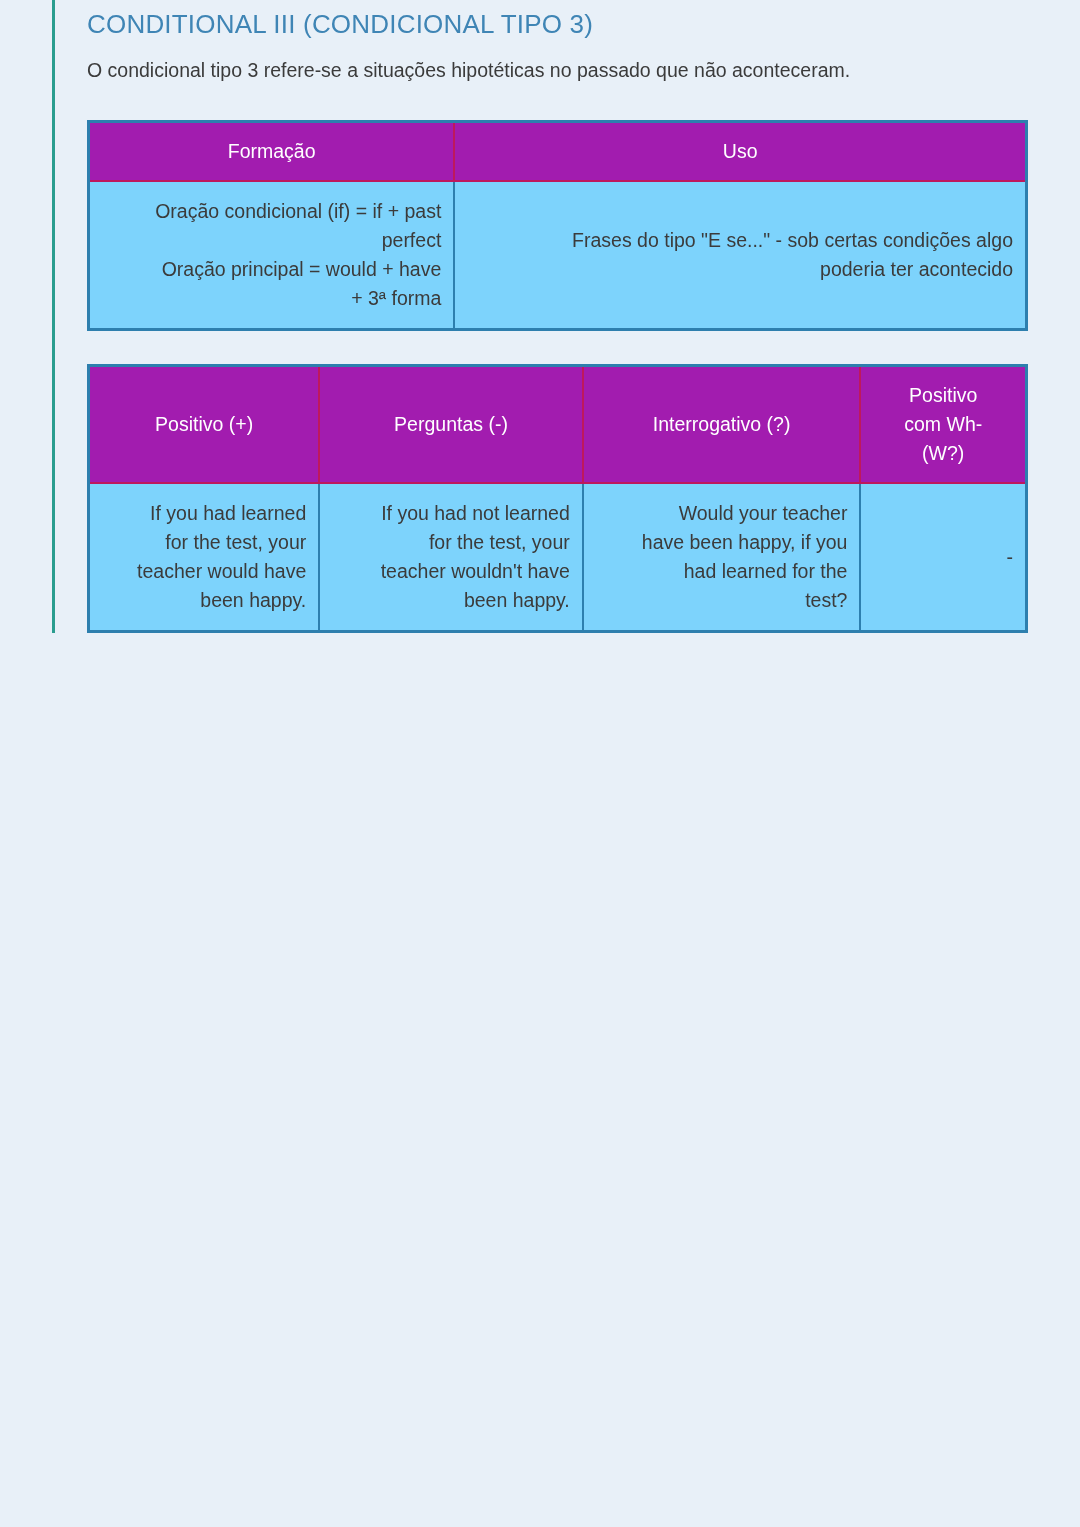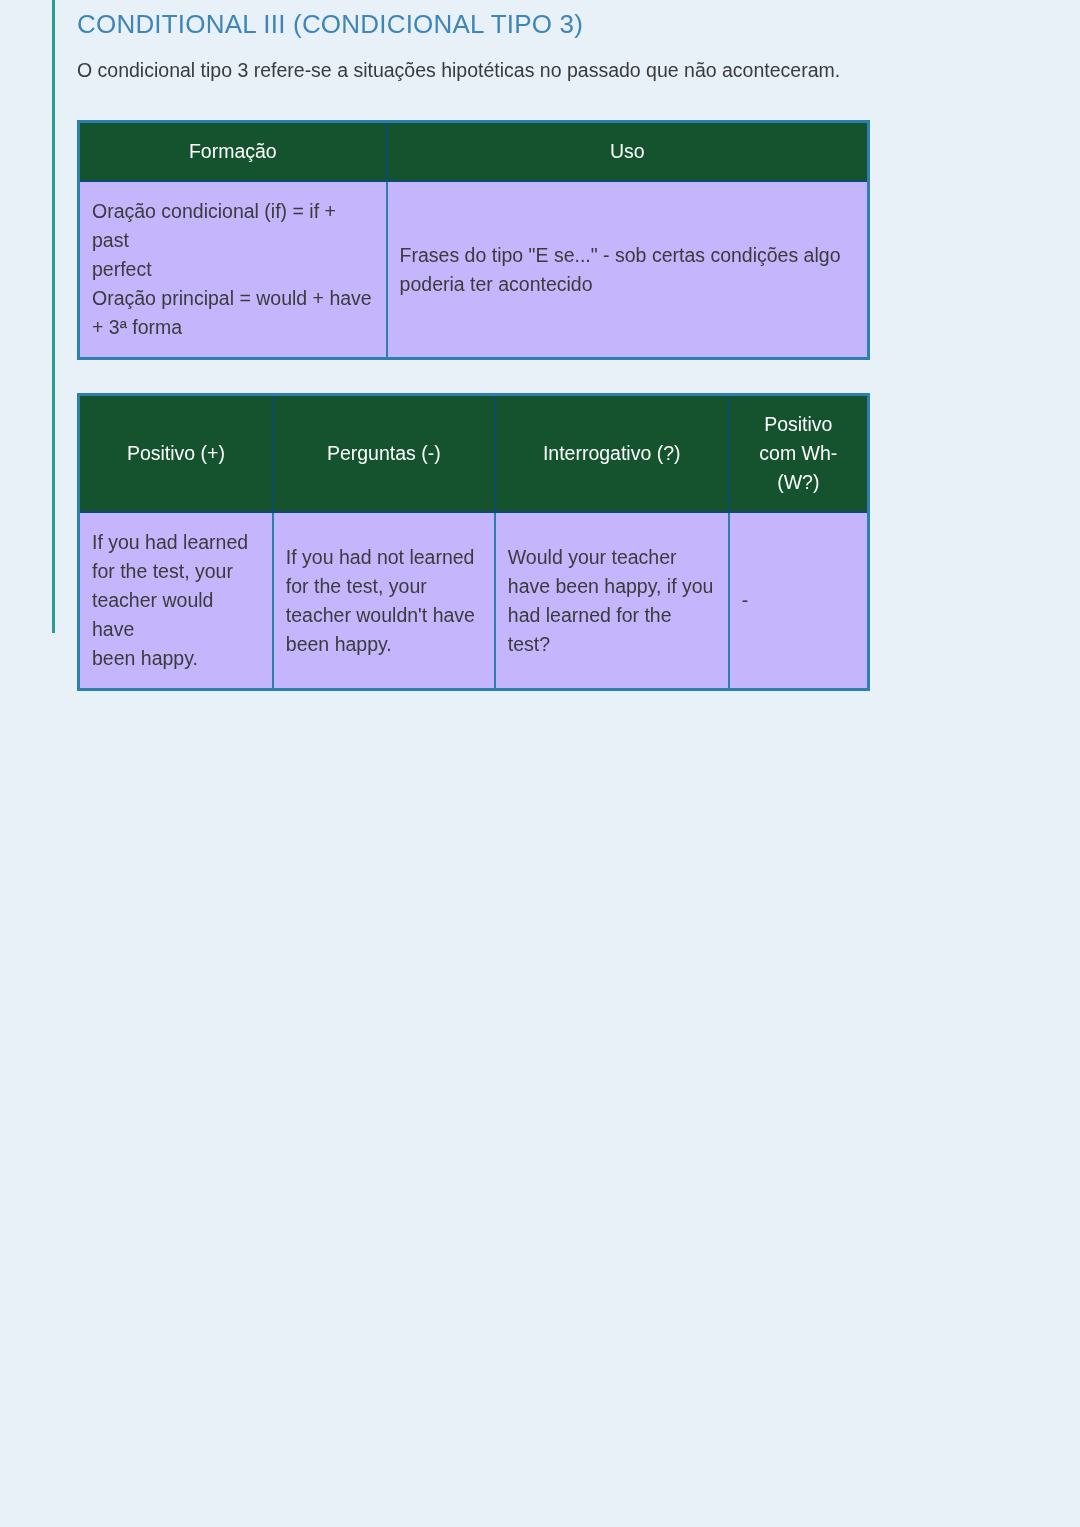--- a/index.html
+++ b/index.html
@@ -17,23 +17,23 @@
   .accent-line {
     position: absolute;
     left: 52px;
     top: 0;
     width: 3px;
     height: 633px;
     background: #2a9d8f;
   }
   .content {
     position: absolute;
-    left: 77px;
+    left: 87px;
     top: 8px;
-    width: 793px;
+    width: 941px;
   }
   .page-title {
     font-size: 26px;
     line-height: 32px;
     font-weight: normal;
     color: #3f85b5;
     margin: 0;
     letter-spacing: 0.2px;
   }
   .page-subtitle {
@@ -44,39 +44,39 @@
   }
   table {
     border-collapse: collapse;
     width: 100%;
     table-layout: fixed;
     border: 3px solid #2d7fae;
   }
   .formation-table { margin-top: 36px; }
   .examples-table { margin-top: 33px; }
   th {
-    background: #14532d;
+    background: #a21caf;
     color: #ffffff;
     font-weight: normal;
     font-size: 19.5px;
     line-height: 29px;
-    border: 2px solid #0c4a6e;
+    border: 2px solid #be185d;
     padding: 14px 8px;
     text-align: center;
     vertical-align: middle;
     white-space: pre-line;
   }
   td {
-    background: #c4b5fd;
+    background: #7dd3fc;
     color: #3b3b3b;
     font-size: 19.5px;
     line-height: 29px;
     border: 2px solid #2d7fae;
     padding: 15px 12px;
-    text-align: left;
+    text-align: right;
     vertical-align: middle;
     white-space: pre-line;
   }
 </style>
 </head>
 <body>
 
 <div class="accent-line"></div>
 
 <div class="content">

